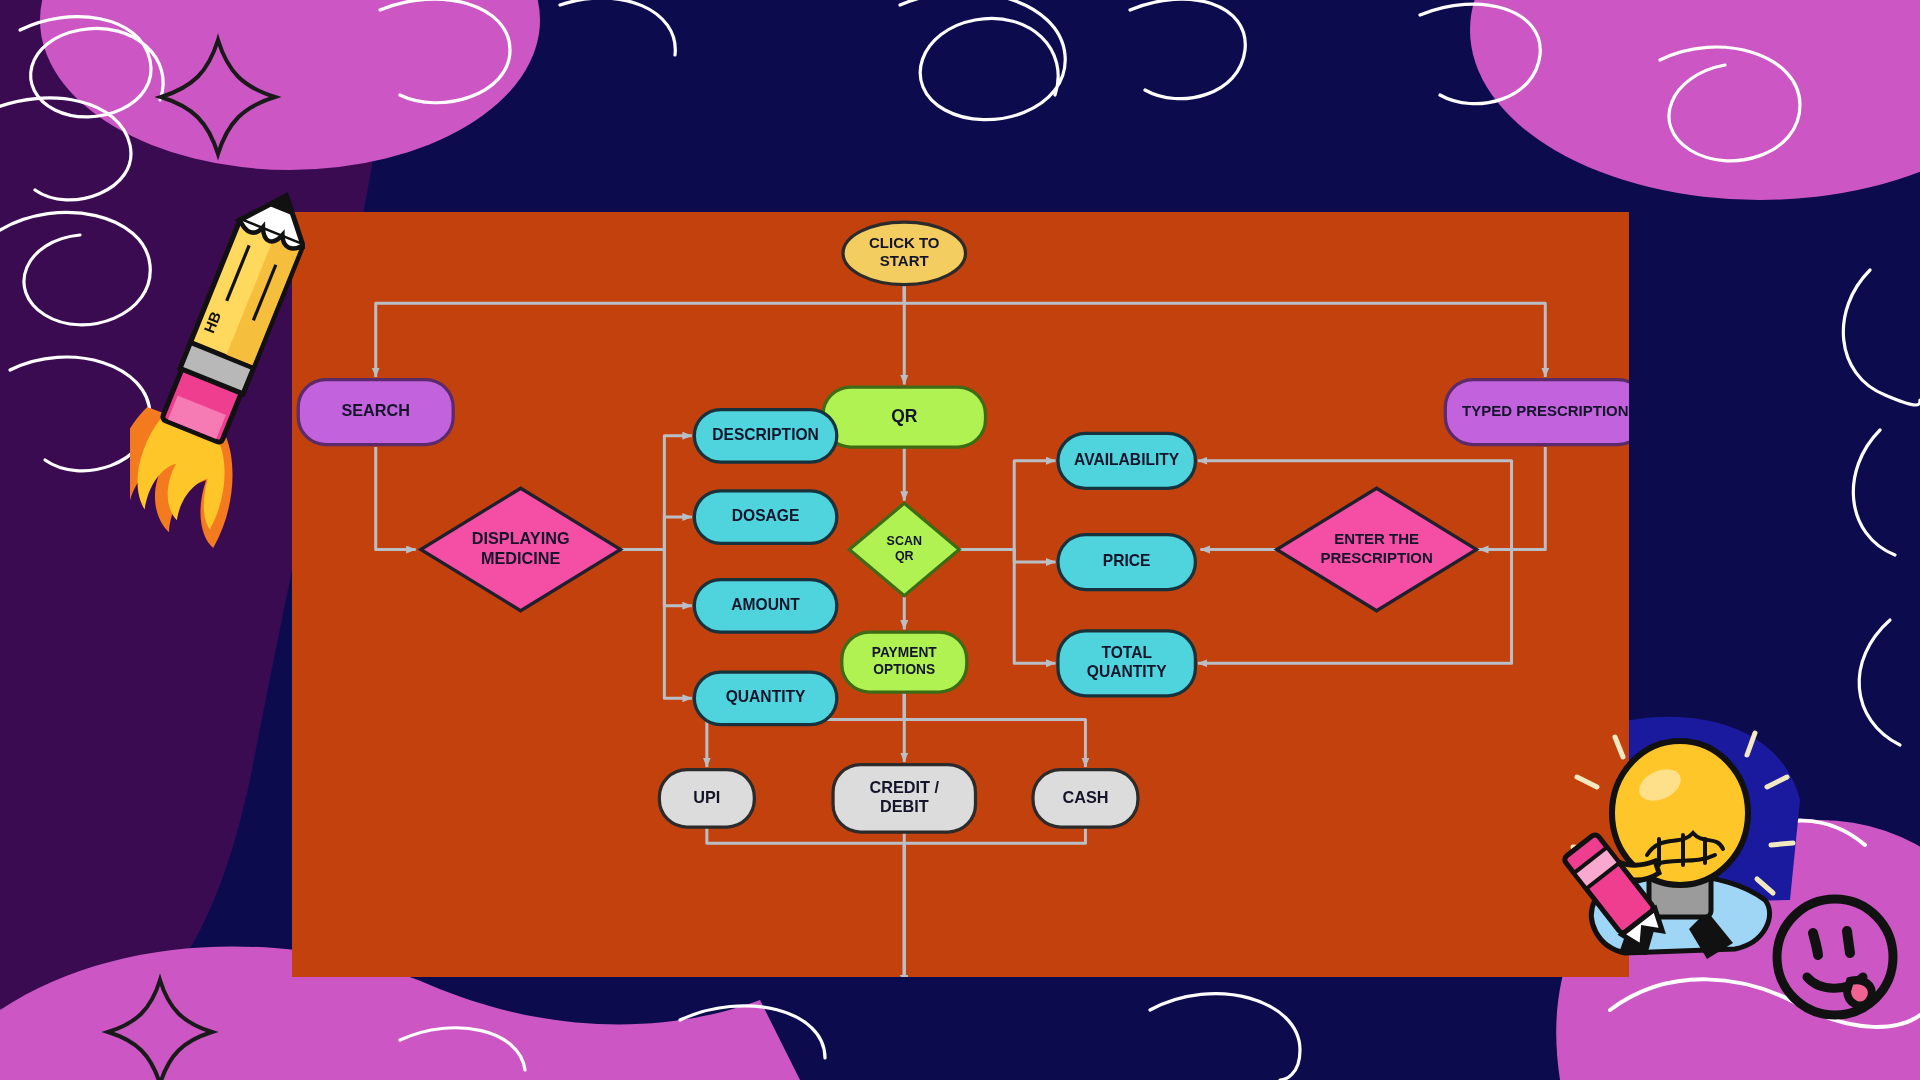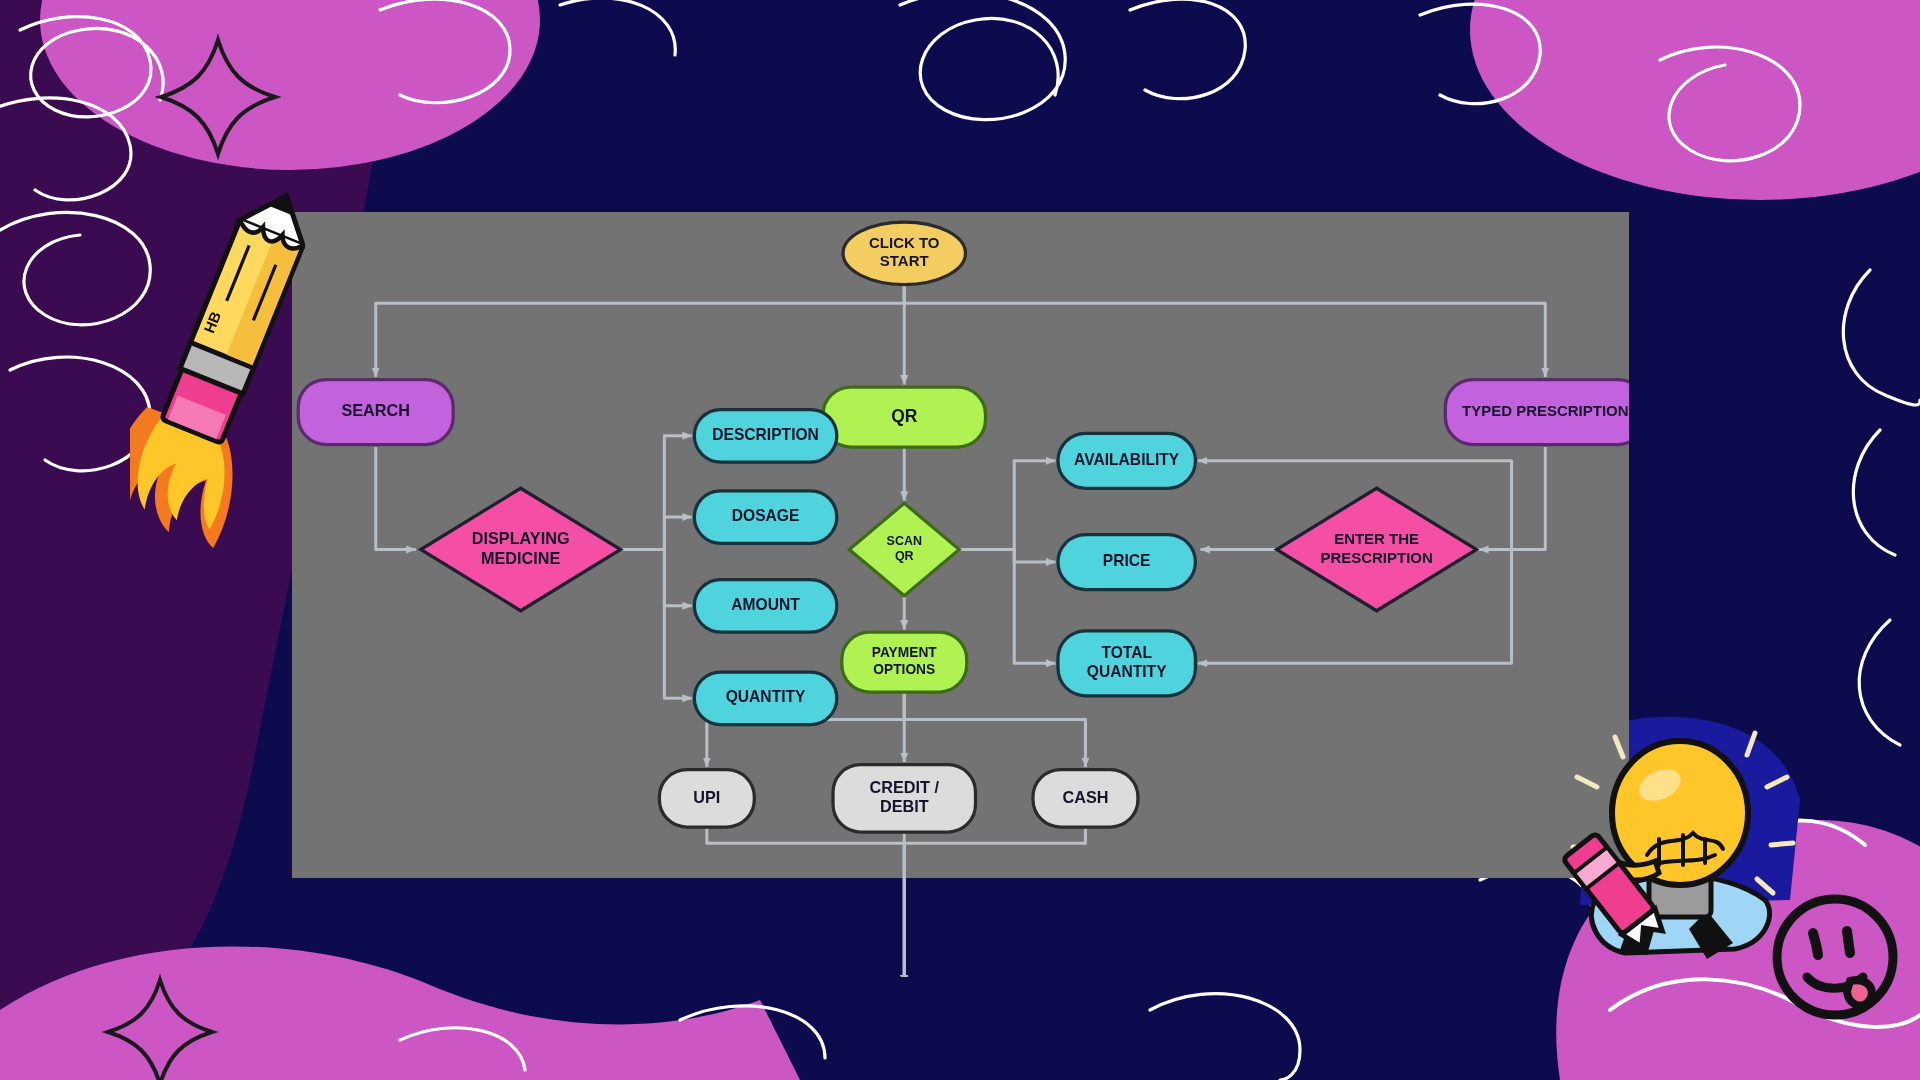--- a/index.html
+++ b/index.html
@@ -11,22 +11,22 @@
   }
 
   
   #bg-layer { position:absolute; inset:0; z-index:0; }
   #bg-svg { position:absolute; inset:0; width:1920px; height:1080px; }
 
   
   #canvas-panel {
     position:absolute;
     left:292px; top:212px;
-    width:1337px; height:666px;
-    background:#737373;
+    width:1337px; height:765px;
+    background:#c2410c;
     z-index:5;
   }
 
   
   #chart-svg { position:absolute; left:0; top:0; width:1337px; height:765px; }
 
   .node-shape { stroke-width:2.6; }
   .node-label {
     font-family:"Liberation Sans", sans-serif;
     font-weight:bold;

